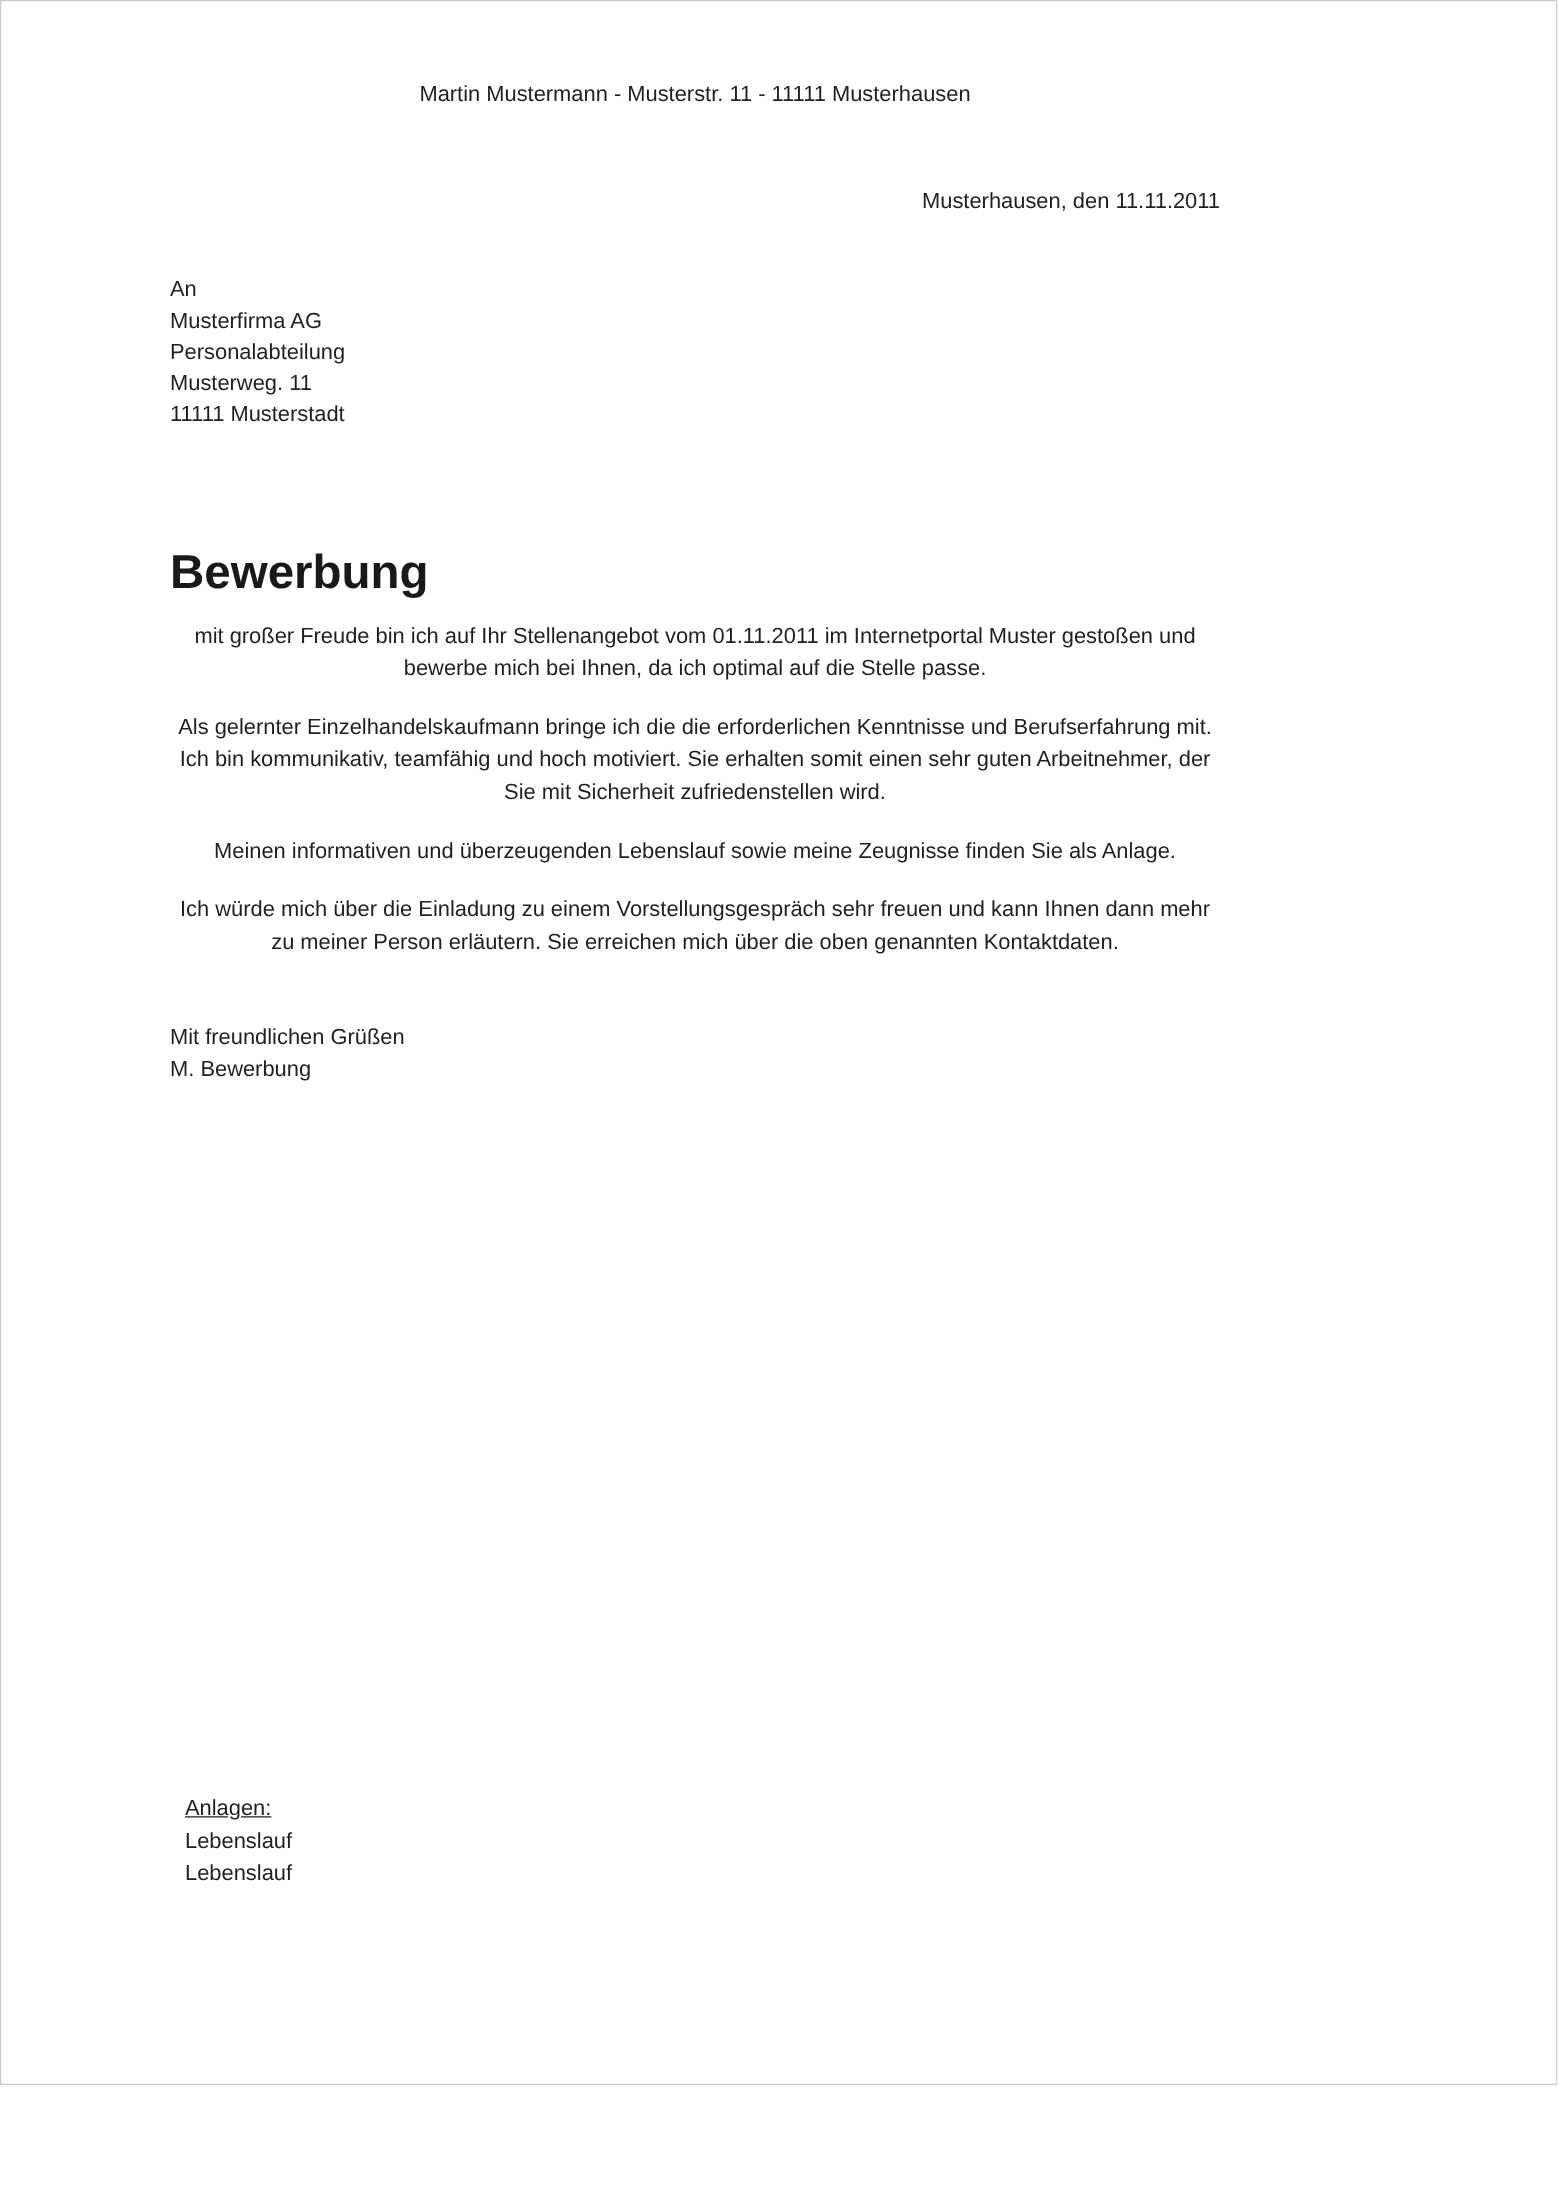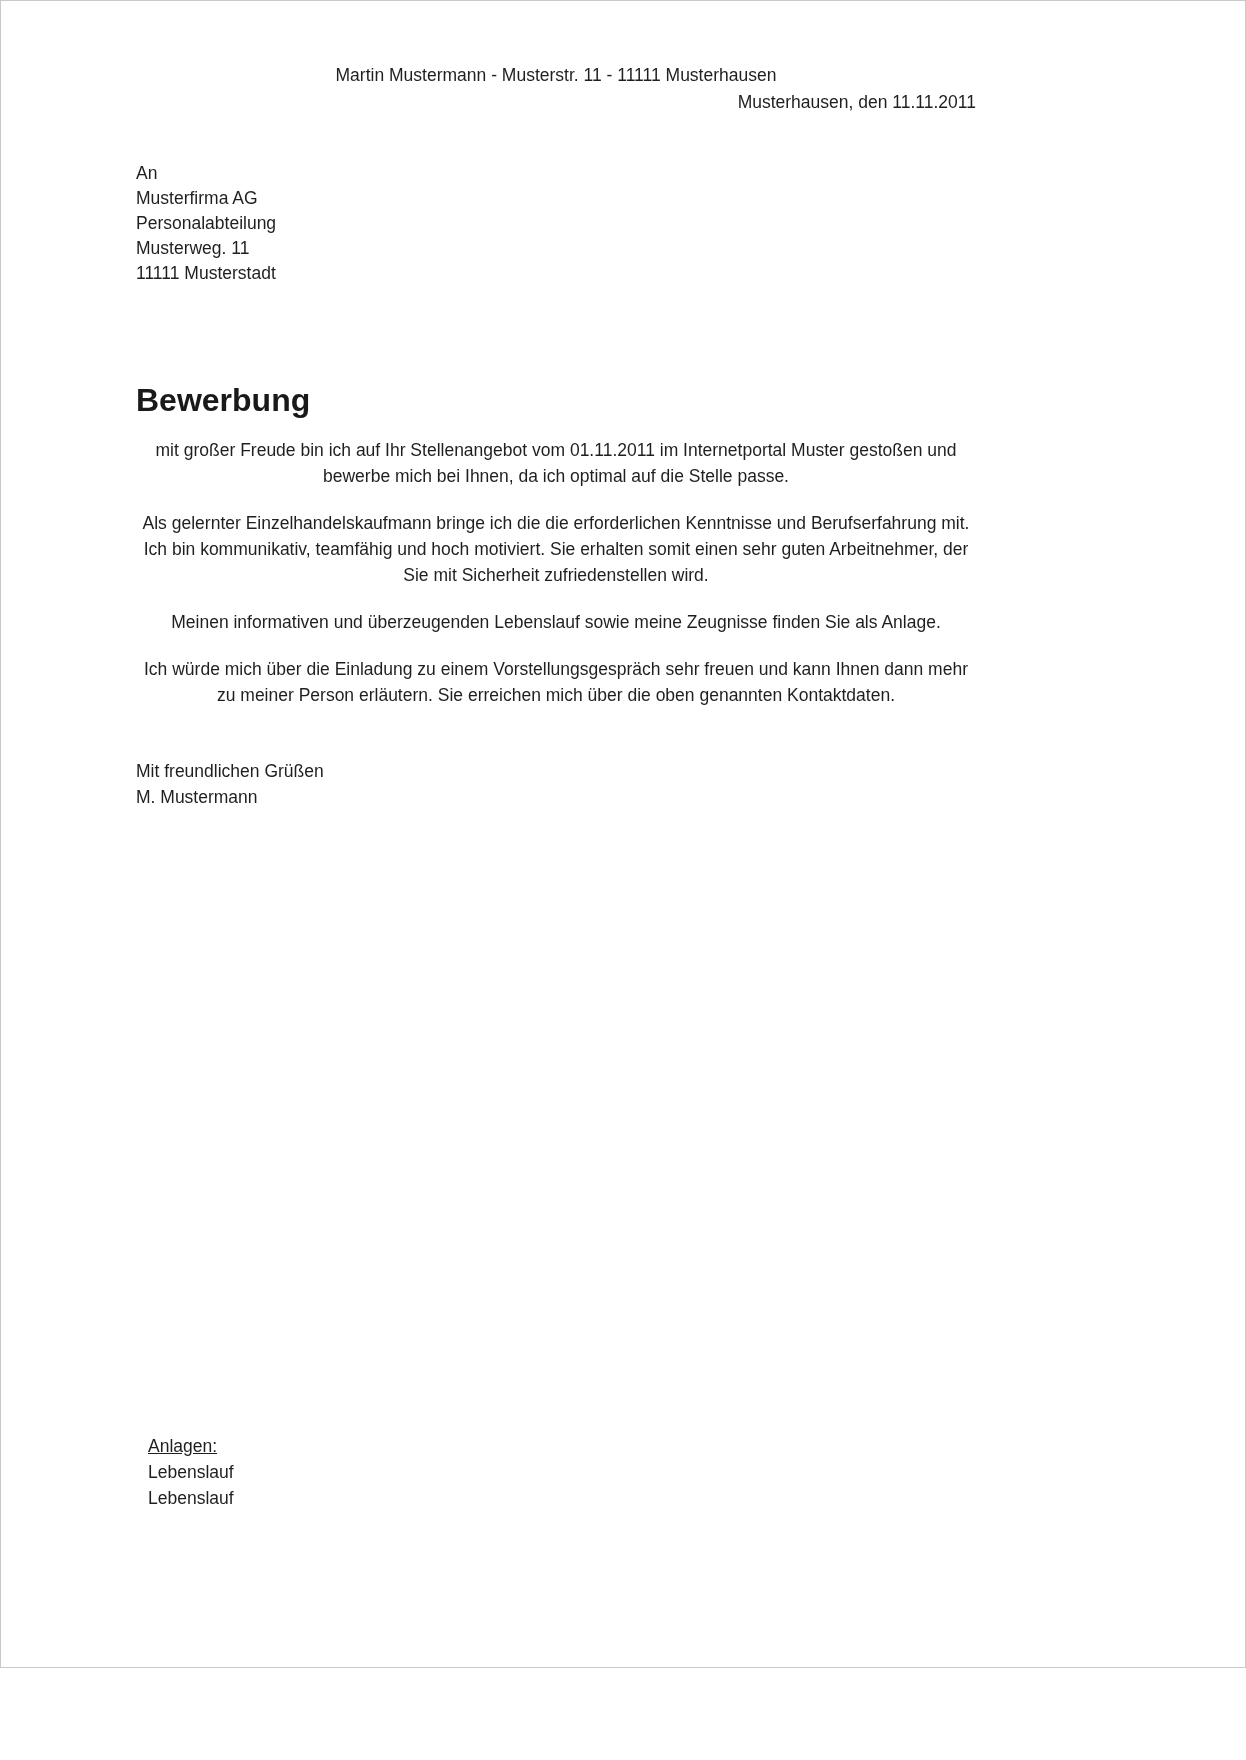--- a/index.html
+++ b/index.html
@@ -28,28 +28,29 @@
   }
   .sender {
     text-align: center;
     line-height: 28px;
   }
   .sender .contact {
     text-decoration: underline;
   }
   .date-line {
     text-align: right;
+    margin-top: 58px;
   }
   .recipient {
     margin-top: 46px;
     line-height: 25px;
   }
   .subject {
     margin: 98px 0 0 0;
-    font-size: 32px;
+    font-size: 38px;
     font-weight: bold;
     color: #191919;
     line-height: 32px;
   }
   .salutation {
     margin: 48px 0 0 0;
   }
   p.body-para {
     margin: 21px 0 0 0;
     text-align: center;
@@ -91,21 +92,21 @@
     <h1 class="subject">Bewerbung</h1>
 
 
     <p class="body-para">mit großer Freude bin ich auf Ihr Stellenangebot vom 01.11.2011 im Internetportal Muster gestoßen und bewerbe mich bei Ihnen, da ich optimal auf die Stelle passe.</p>
     <p class="body-para">Als gelernter Einzelhandelskaufmann bringe ich die die erforderlichen Kenntnisse und Berufserfahrung mit. Ich bin kommunikativ, teamfähig und hoch motiviert. Sie erhalten somit einen sehr guten Arbeitnehmer, der Sie mit Sicherheit zufriedenstellen wird.</p>
     <p class="body-para">Meinen informativen und überzeugenden Lebenslauf sowie meine Zeugnisse finden Sie als Anlage.</p>
     <p class="body-para">Ich würde mich über die Einladung zu einem Vorstellungsgespräch sehr freuen und kann Ihnen dann mehr zu meiner Person erläutern. Sie erreichen mich über die oben genannten Kontaktdaten.</p>
 
     <div class="closing-block">
       <div>Mit freundlichen Grüßen</div>
-      <div>M. Mustermann</div>
+      <div>M. Bewerbung</div>
     </div>
 
     <div class="attachments">
       <div class="label">Anlagen:</div>
       <div>Lebenslauf</div>
       <div>Lebenslauf</div>
     </div>
 
   </div>
 </div>

